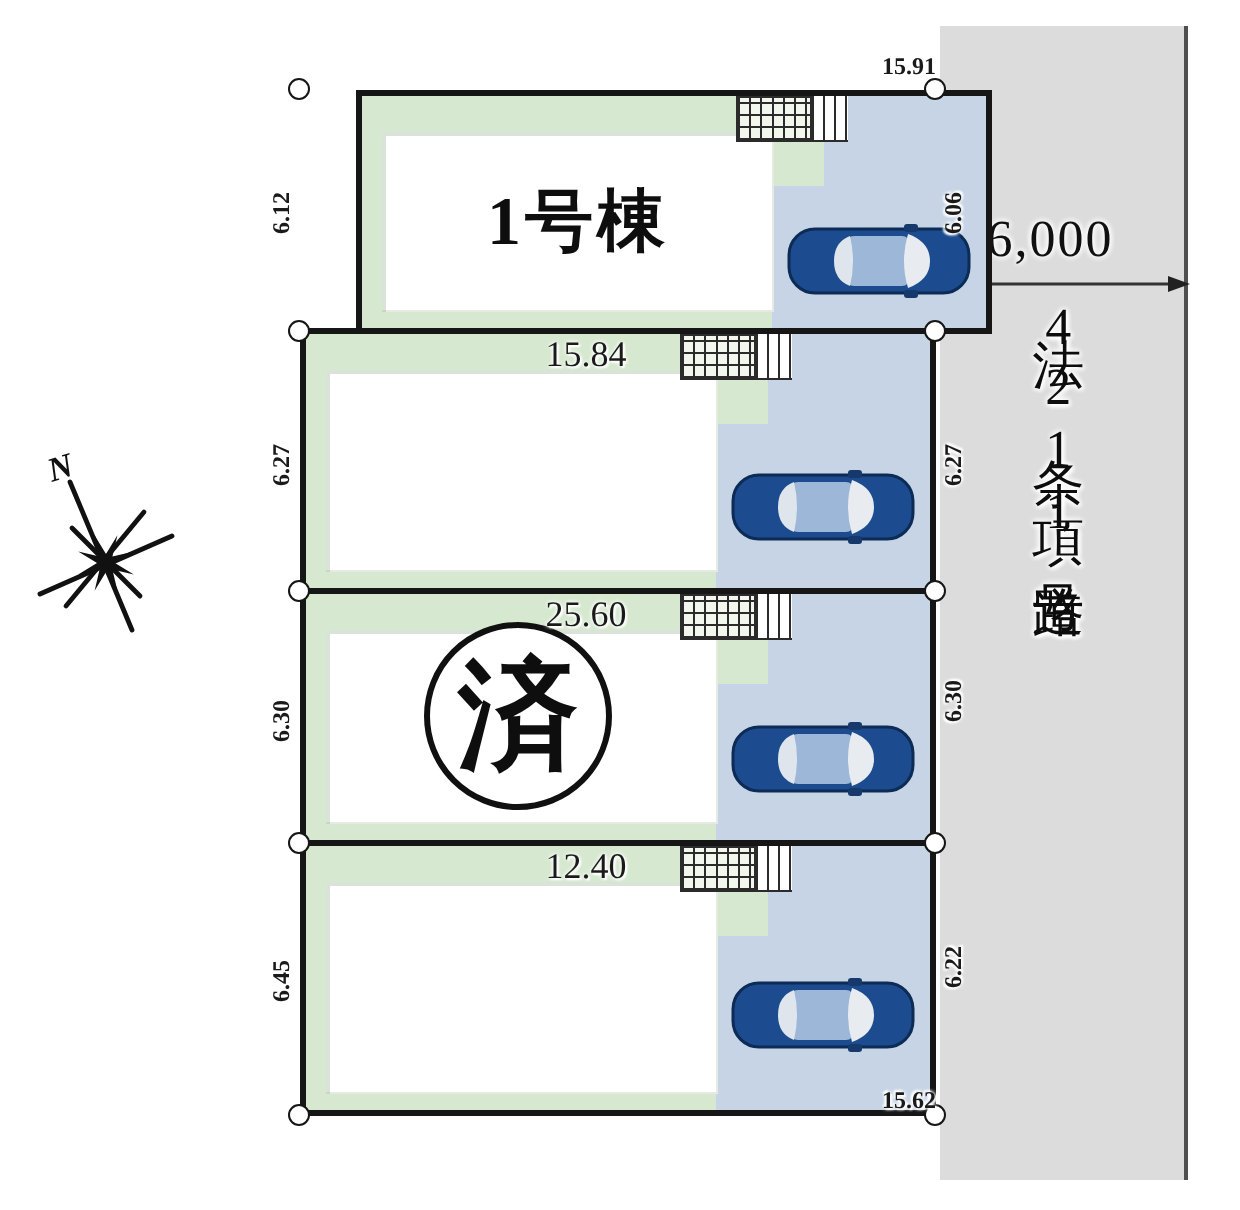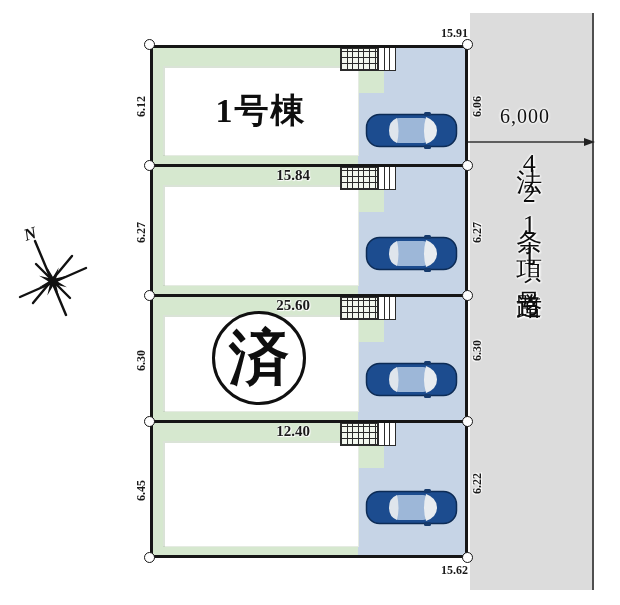--- a/index.html
+++ b/index.html
@@ -3,21 +3,21 @@
 <meta charset="utf-8">
 <style>
   html,body{margin:0;padding:0;background:#fff;}
   .canvas{position:relative;width:620px;height:605px;background:#ffffff;overflow:hidden;
           font-family:"Liberation Serif","DejaVu Serif",serif;}
 
   
   .road{position:absolute;left:470px;top:13px;width:122px;height:577px;
         background:#dcdcdc;border-right:2px solid #4f4f4f;}
   .road-width{position:absolute;left:454px;top:105px;width:142px;text-align:center;
-        font-size:20px;color:#111;letter-spacing:1px;
+        font-size:26px;color:#111;letter-spacing:1px;
         text-shadow:0 0 3px #fff,0 0 3px #fff,0 0 3px #fff;}
   .road-arrow{position:absolute;left:452px;top:134px;width:144px;height:16px;}
   .road-name{position:absolute;left:529px;top:148px;transform:translateX(-50%);
         writing-mode:vertical-rl;text-orientation:upright;
         font-size:26px;line-height:1.05;letter-spacing:1px;color:#0d0d0d;font-weight:500;
         text-shadow:0 0 3px #fff,0 0 3px #fff,0 0 3px #fff,1px 1px 2px #fff;}
 
   
   .block{position:absolute;left:150px;top:45px;width:318px;height:513px;}
   .lot{position:absolute;left:0;width:318px;background:#d6e8cf;
@@ -48,21 +48,21 @@
        background:#fff;border:1.6px solid #161616;box-sizing:border-box;}
 
   
   .dim{position:absolute;font-family:"Liberation Serif","DejaVu Serif",serif;
        font-size:12px;font-weight:bold;color:#1a1a1a;
        text-shadow:0 0 2px #fff,0 0 2px #fff,1px 1px 1px #fff,-1px -1px 1px #fff;}
   .dim.h{width:318px;left:150px;text-align:right;}
   .dim.v{width:44px;text-align:center;transform:rotate(-90deg);}
 
   .inner-dim{position:absolute;top:0px;left:60px;width:160px;text-align:center;
-       font-family:"Liberation Serif","DejaVu Serif",serif;font-size:15px;font-weight:bold;color:#1a1a1a;
+       font-family:"Liberation Serif","DejaVu Serif",serif;font-size:18px;font-weight:normal;color:#1a1a1a;
        text-shadow:0 0 2px #fff,0 0 2px #fff,1px 1px 1px #fff;}
 
   
   .compass{position:absolute;left:10px;top:216px;width:100px;height:112px;}
 </style>
 </head>
 <body>
 
 <div class="canvas">
 
@@ -81,21 +81,21 @@
       <line x1="10" y1="81" x2="76" y2="52"></line>
       <line x1="62" y1="40" x2="23" y2="87"></line>
       <line x1="26" y1="48" x2="60" y2="82"></line>
     </g>
     <path fill="#111" d="M47.5 65.5 L56.9 59.8 L46.2 62.3 L48.7 51.6 L43 61 L37.3 51.6 L39.8 62.3 L29.1 59.8 L38.5 65.5 L29.1 71.2 L39.8 68.7 L37.3 79.4 L43 70 L48.7 79.4 L46.2 68.7 L56.9 71.2 Z"></path>
     <text x="14" y="24" font-size="17" font-style="italic" font-weight="bold" font-family="Liberation Serif, DejaVu Serif, serif" transform="rotate(-18 18 18)" fill="#111">N</text>
   </svg>
 
   <div class="block">
 
-    <div class="lot" style="top:0;height:122px;">
+    <div class="lot" style="top:0;height:122px;margin-left:28px;">
       <div class="lot-inner">
         <div class="parking"></div>
         <div class="building"></div>
         <div class="steps-grid"></div>
         <div class="steps-lines"></div>
         <svg class="car" style="top:64px" viewBox="0 0 93 37">
           <rect x="1.5" y="2.5" width="90" height="32" rx="13" fill="#1c4c8f" stroke="#0c2b55" stroke-width="1.5"></rect>
           <rect x="30" y="6" width="32" height="25" rx="4" fill="#9db7d8"></rect>
           <path d="M61 5 q11 4 11 13.5 q0 9.5 -11 13.5 q-4 -13.5 0 -27z" fill="#e8ecf0"></path>
           <path d="M32 6 q-8 3 -8 12.5 q0 9.5 8 12.5 q3 -12.5 0 -25z" fill="#dfe5ec"></path>
@@ -167,21 +167,21 @@
     <div class="node" style="left:312px;top:115px;"></div>
     <div class="node" style="left:-6px;top:245px;"></div>
     <div class="node" style="left:312px;top:245px;"></div>
     <div class="node" style="left:-6px;top:371px;"></div>
     <div class="node" style="left:312px;top:371px;"></div>
     <div class="node" style="left:-6px;top:507px;"></div>
     <div class="node" style="left:312px;top:507px;"></div>
   </div>
 
   <div class="dim h" style="top:26px;">15.91</div>
-  <div class="dim h" style="top:563px;">15.62</div>
+  <div class="dim h" style="top:543px;">15.62</div>
 
   <div class="dim v" style="left:119px;top:99px;">6.12</div>
   <div class="dim v" style="left:119px;top:225px;">6.27</div>
   <div class="dim v" style="left:119px;top:353px;">6.30</div>
   <div class="dim v" style="left:119px;top:483px;">6.45</div>
 
   <div class="dim v" style="left:455px;top:99px;">6.06</div>
   <div class="dim v" style="left:455px;top:225px;">6.27</div>
   <div class="dim v" style="left:455px;top:343px;">6.30</div>
   <div class="dim v" style="left:455px;top:476px;">6.22</div>

